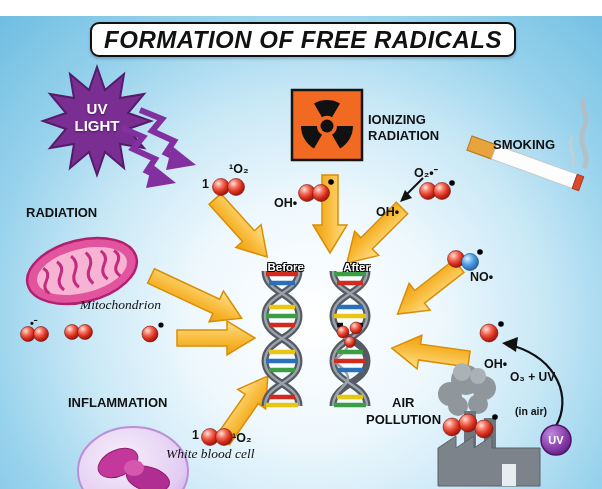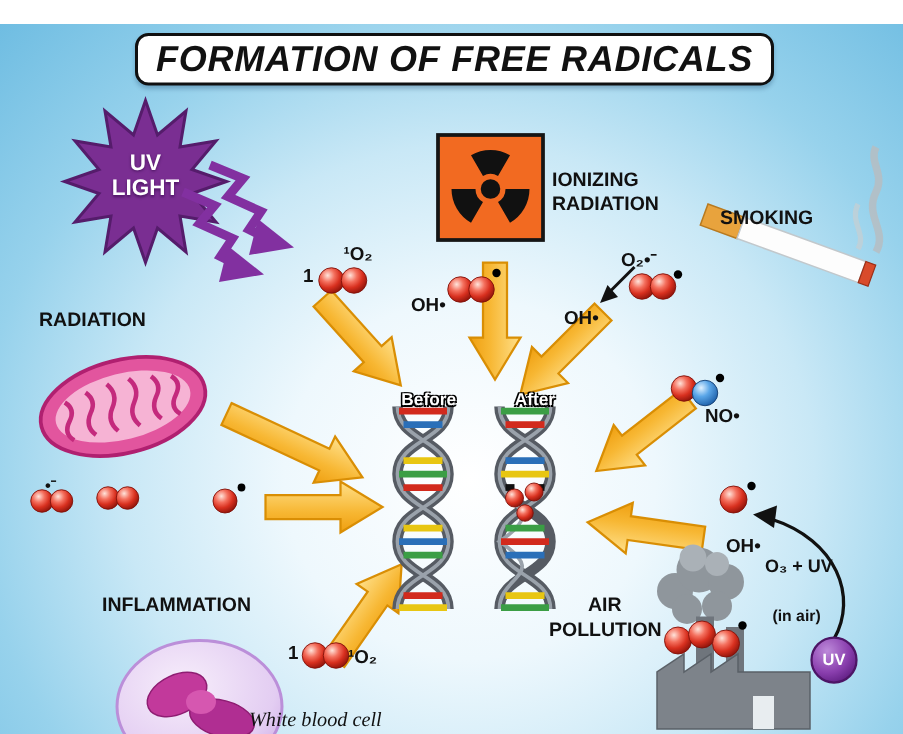--- a/index.html
+++ b/index.html
@@ -241,26 +241,27 @@
   <div class="abs banner">FORMATION OF FREE RADICALS</div>
 
   <div class="abs uvtext" style="left:68px;top:84px;width:58px;">
     <div>UV</div>
     <div>LIGHT</div>
   </div>
 
   <div class="abs lbl" style="left:368px;top:96px;">IONIZING</div>
   <div class="abs lbl" style="left:368px;top:112px;">RADIATION</div>
 
-  <div class="abs lbl" style="left:480px;top:121px;">SMOKING</div>
+  <div class="abs lbl" style="left:493px;top:121px;">SMOKING</div>
 
   <div class="abs lbl" style="left:26px;top:189px;">RADIATION</div>
+  <div class="abs cap" style="left:80px;top:281px;">Mitochondrion</div>
 
   <div class="abs lbl" style="left:68px;top:379px;">INFLAMMATION</div>
-  <div class="abs cap" style="left:166px;top:456px;">White blood cell</div>
+  <div class="abs cap" style="left:166px;top:430px;">White blood cell</div>
 
   <div class="abs lbl" style="left:392px;top:379px;">AIR</div>
   <div class="abs lbl" style="left:366px;top:396px;">POLLUTION</div>
   <div class="abs lbl" style="left:510px;top:354px;font-size:12px;">O₃ + UV</div>
   <div class="abs lbl" style="left:515px;top:389px;font-size:10.5px;">(in air)</div>
   <div class="abs badge" style="left:546px;top:418px;width:20px;">UV</div>
 
   <div class="abs dnalbl" style="left:260px;top:245px;width:44px;">Before</div>
   <div class="abs dnalbl" style="left:330px;top:245px;width:40px;">After</div>
 

